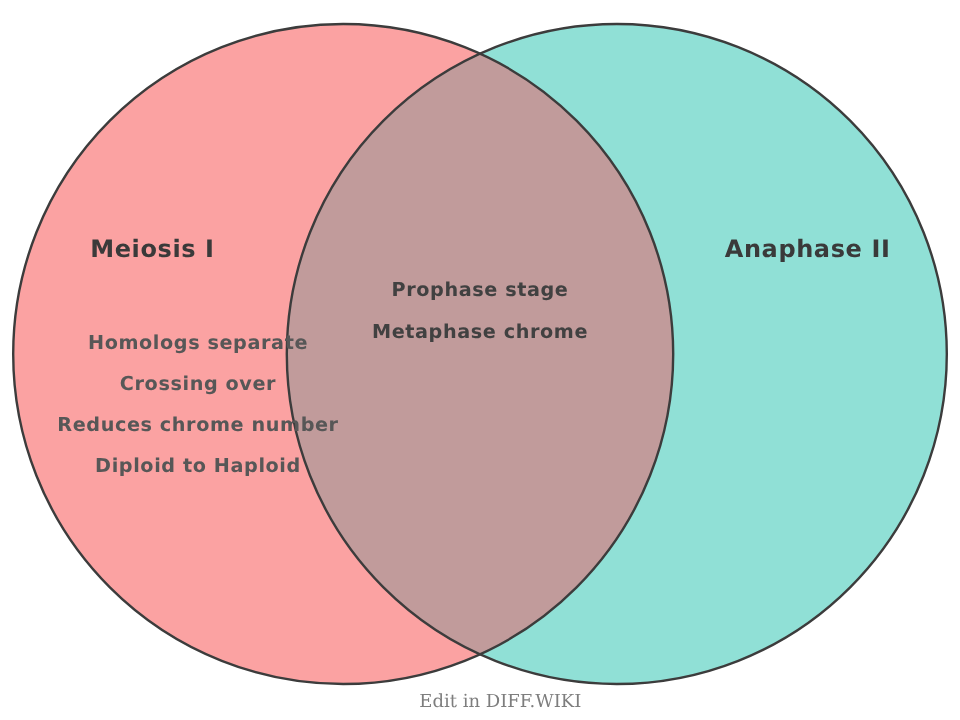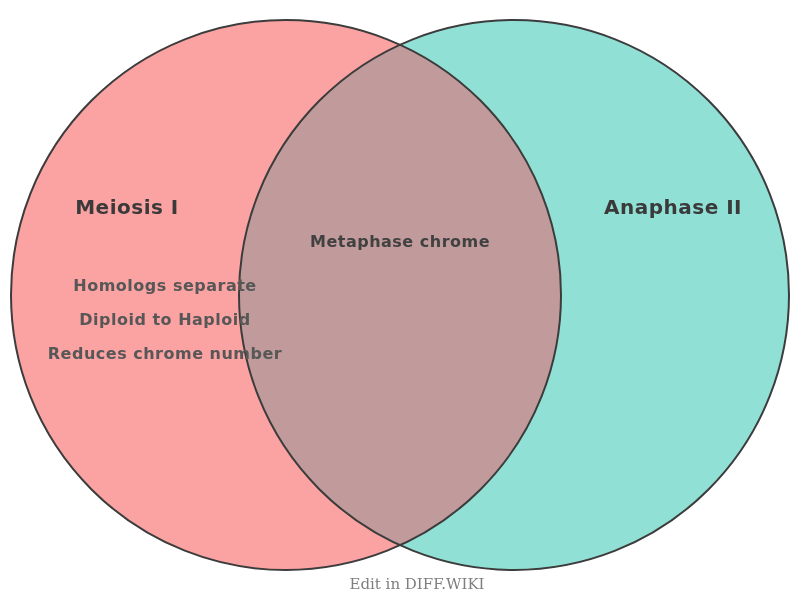--- a/index.html
+++ b/index.html
@@ -101,25 +101,27 @@
   </svg>
 
   <div class="label-layer">
 
     <div class="set-title" style="left:127px; top:207px;">Meiosis I</div>
 
     <div class="set-title" style="left:673px; top:207px;">Anaphase II</div>
 
     <div class="item-column column-left" style="left:121px; top:269px;margin-left:44px;">
       <div class="item">Homologs separate</div>
+      <div class="item">Crossing over</div>
+      <div class="item">Reduces chrome number</div>
       <div class="item">Diploid to Haploid</div>
-      <div class="item">Reduces chrome number</div>
     </div>
 
     <div class="item-column column-middle" style="left:400px; top:224px;">
+      <div class="item">Prophase stage</div>
       <div class="item">Metaphase chrome</div>
     </div>
 
 
     <div class="footer">
       <a class="footer-link" href="#">Edit in DIFF.WIKI</a>
     </div>
 
   </div>
 </div>

